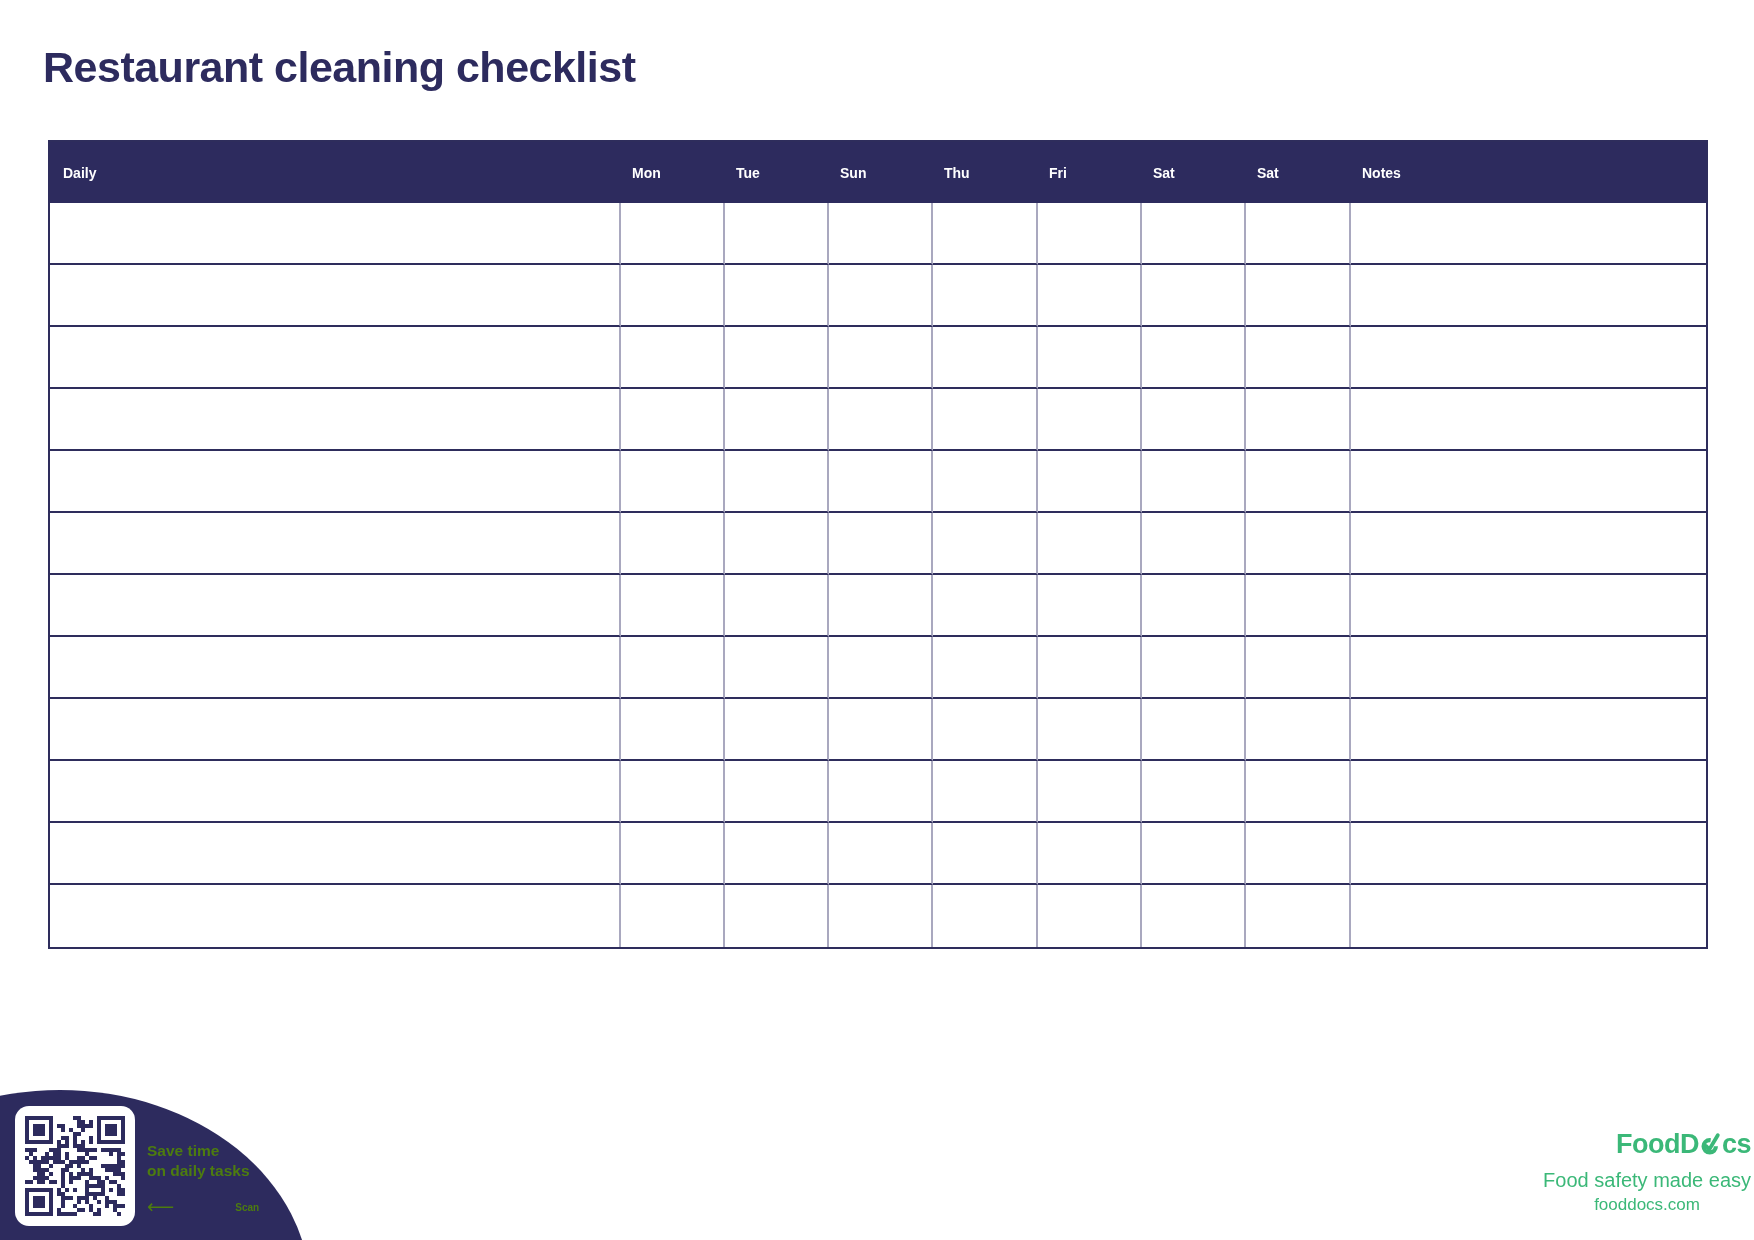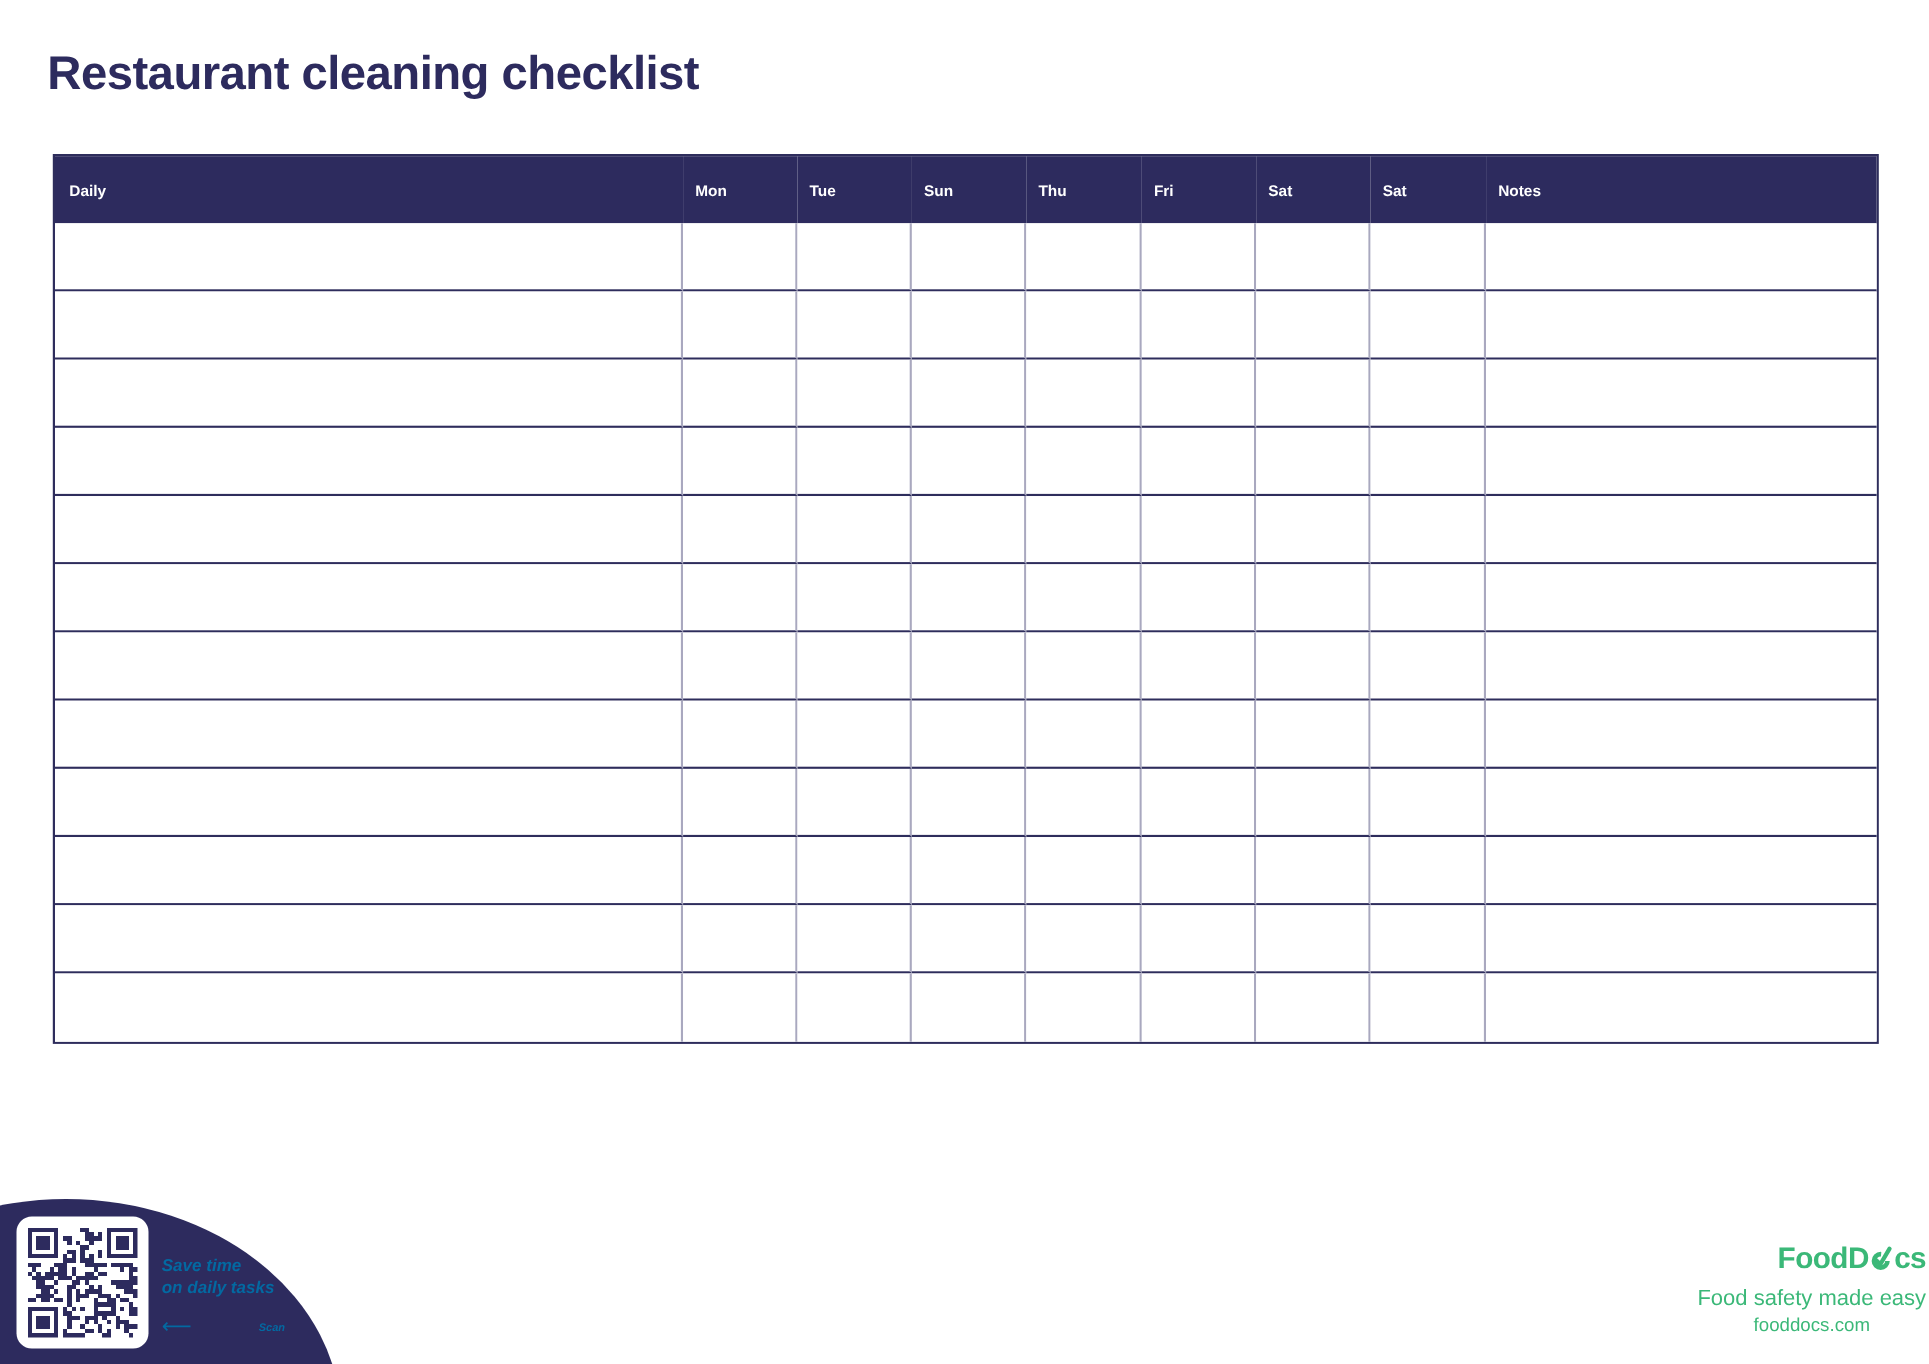--- a/index.html
+++ b/index.html
@@ -49,21 +49,21 @@
   .promo-blob{
     position:absolute;left:-190px;top:1090px;width:500px;height:400px;
     border-radius:50%;background:var(--navy);
   }
   .qr-box{
     position:absolute;left:15px;top:1106px;width:120px;height:120px;
     background:#ffffff;border-radius:14px;
   }
   .qr-box svg{position:absolute;left:10px;top:10px;width:100px;height:100px;fill:var(--navy);shape-rendering:crispEdges;}
   .promo-text{
-    position:absolute;left:147px;top:1141px;color:#0369a1;font-style:italic;
+    position:absolute;left:147px;top:1141px;color:#4d7c0f;
   }
   .promo-line{font-size:15.5px;font-weight:700;line-height:20px;}
   .scan-row{margin-top:18px;display:flex;align-items:center;gap:13px;}
   .scan-arrow{font-size:19px;line-height:16px;font-weight:400;}
   .scan-label{font-size:10px;font-weight:700;margin-left:48px;}
 
   
   .brand{
     position:absolute;right:51px;top:1130px;text-align:right;color:var(--green);
   }

